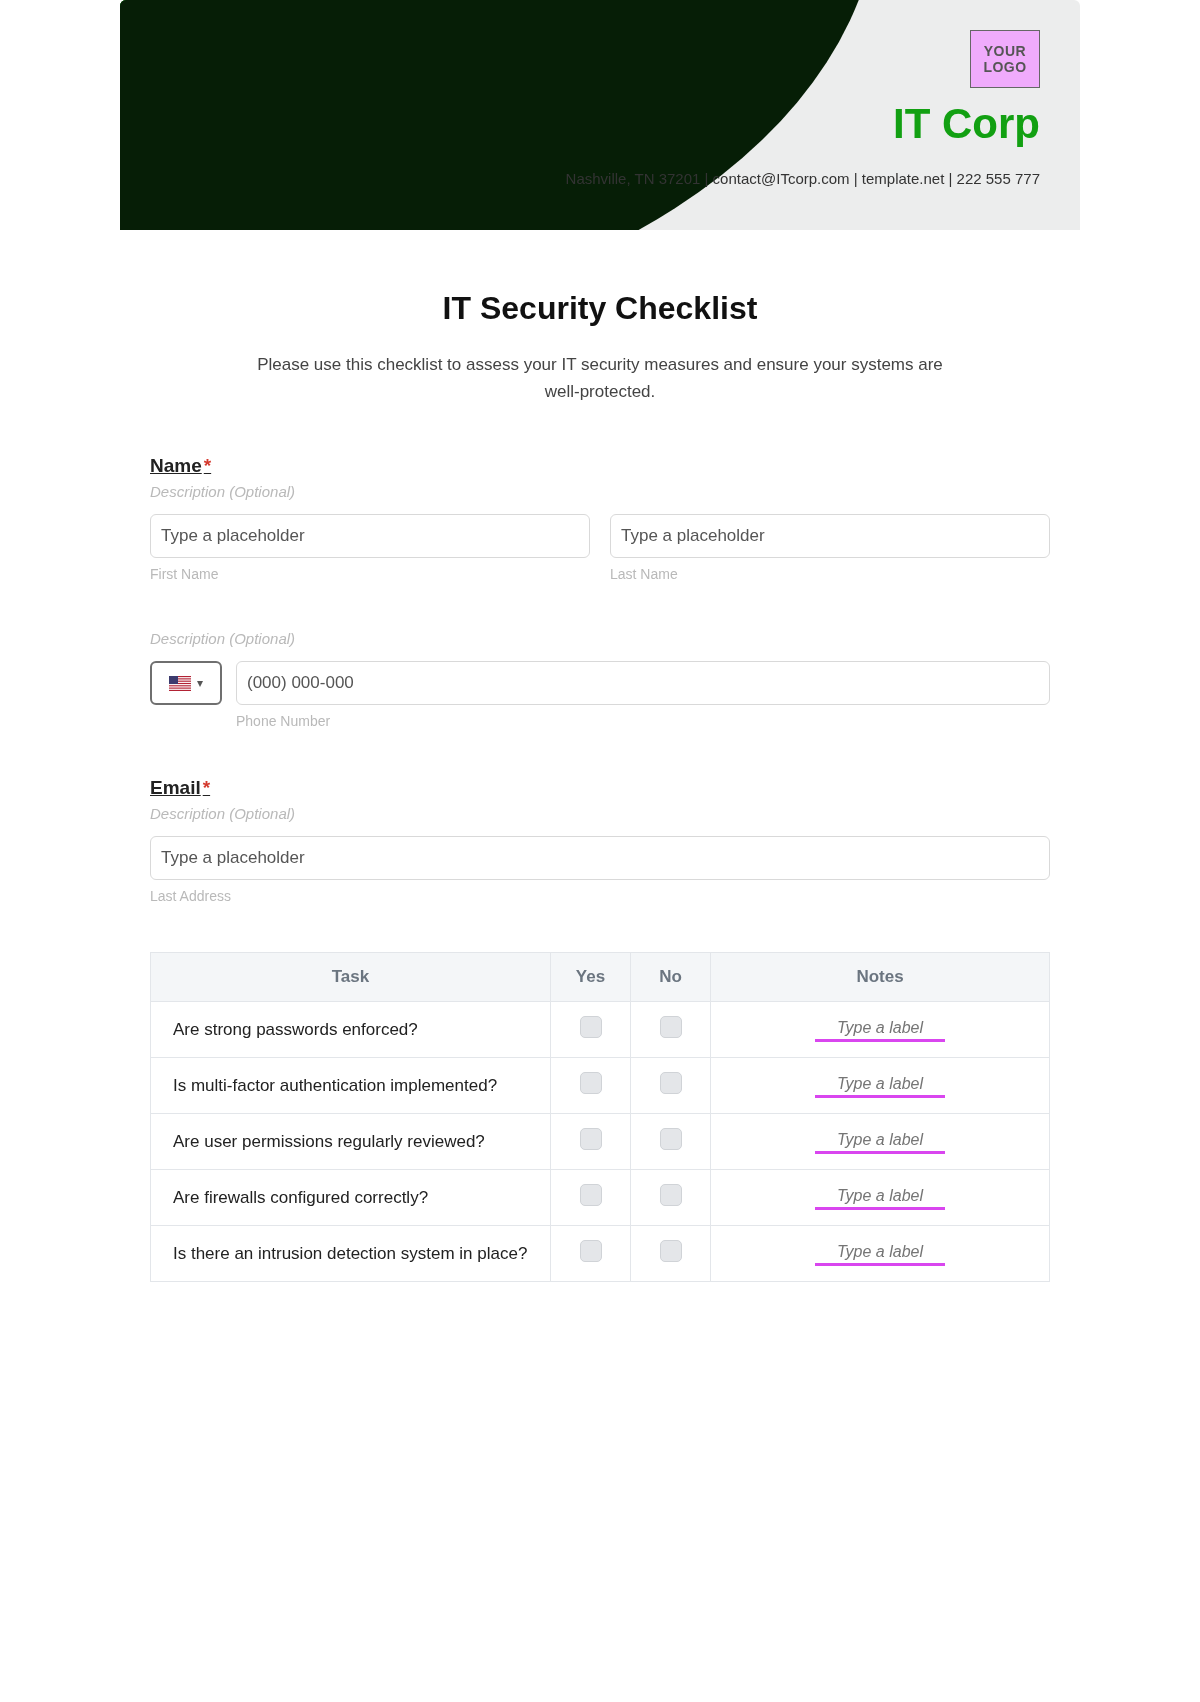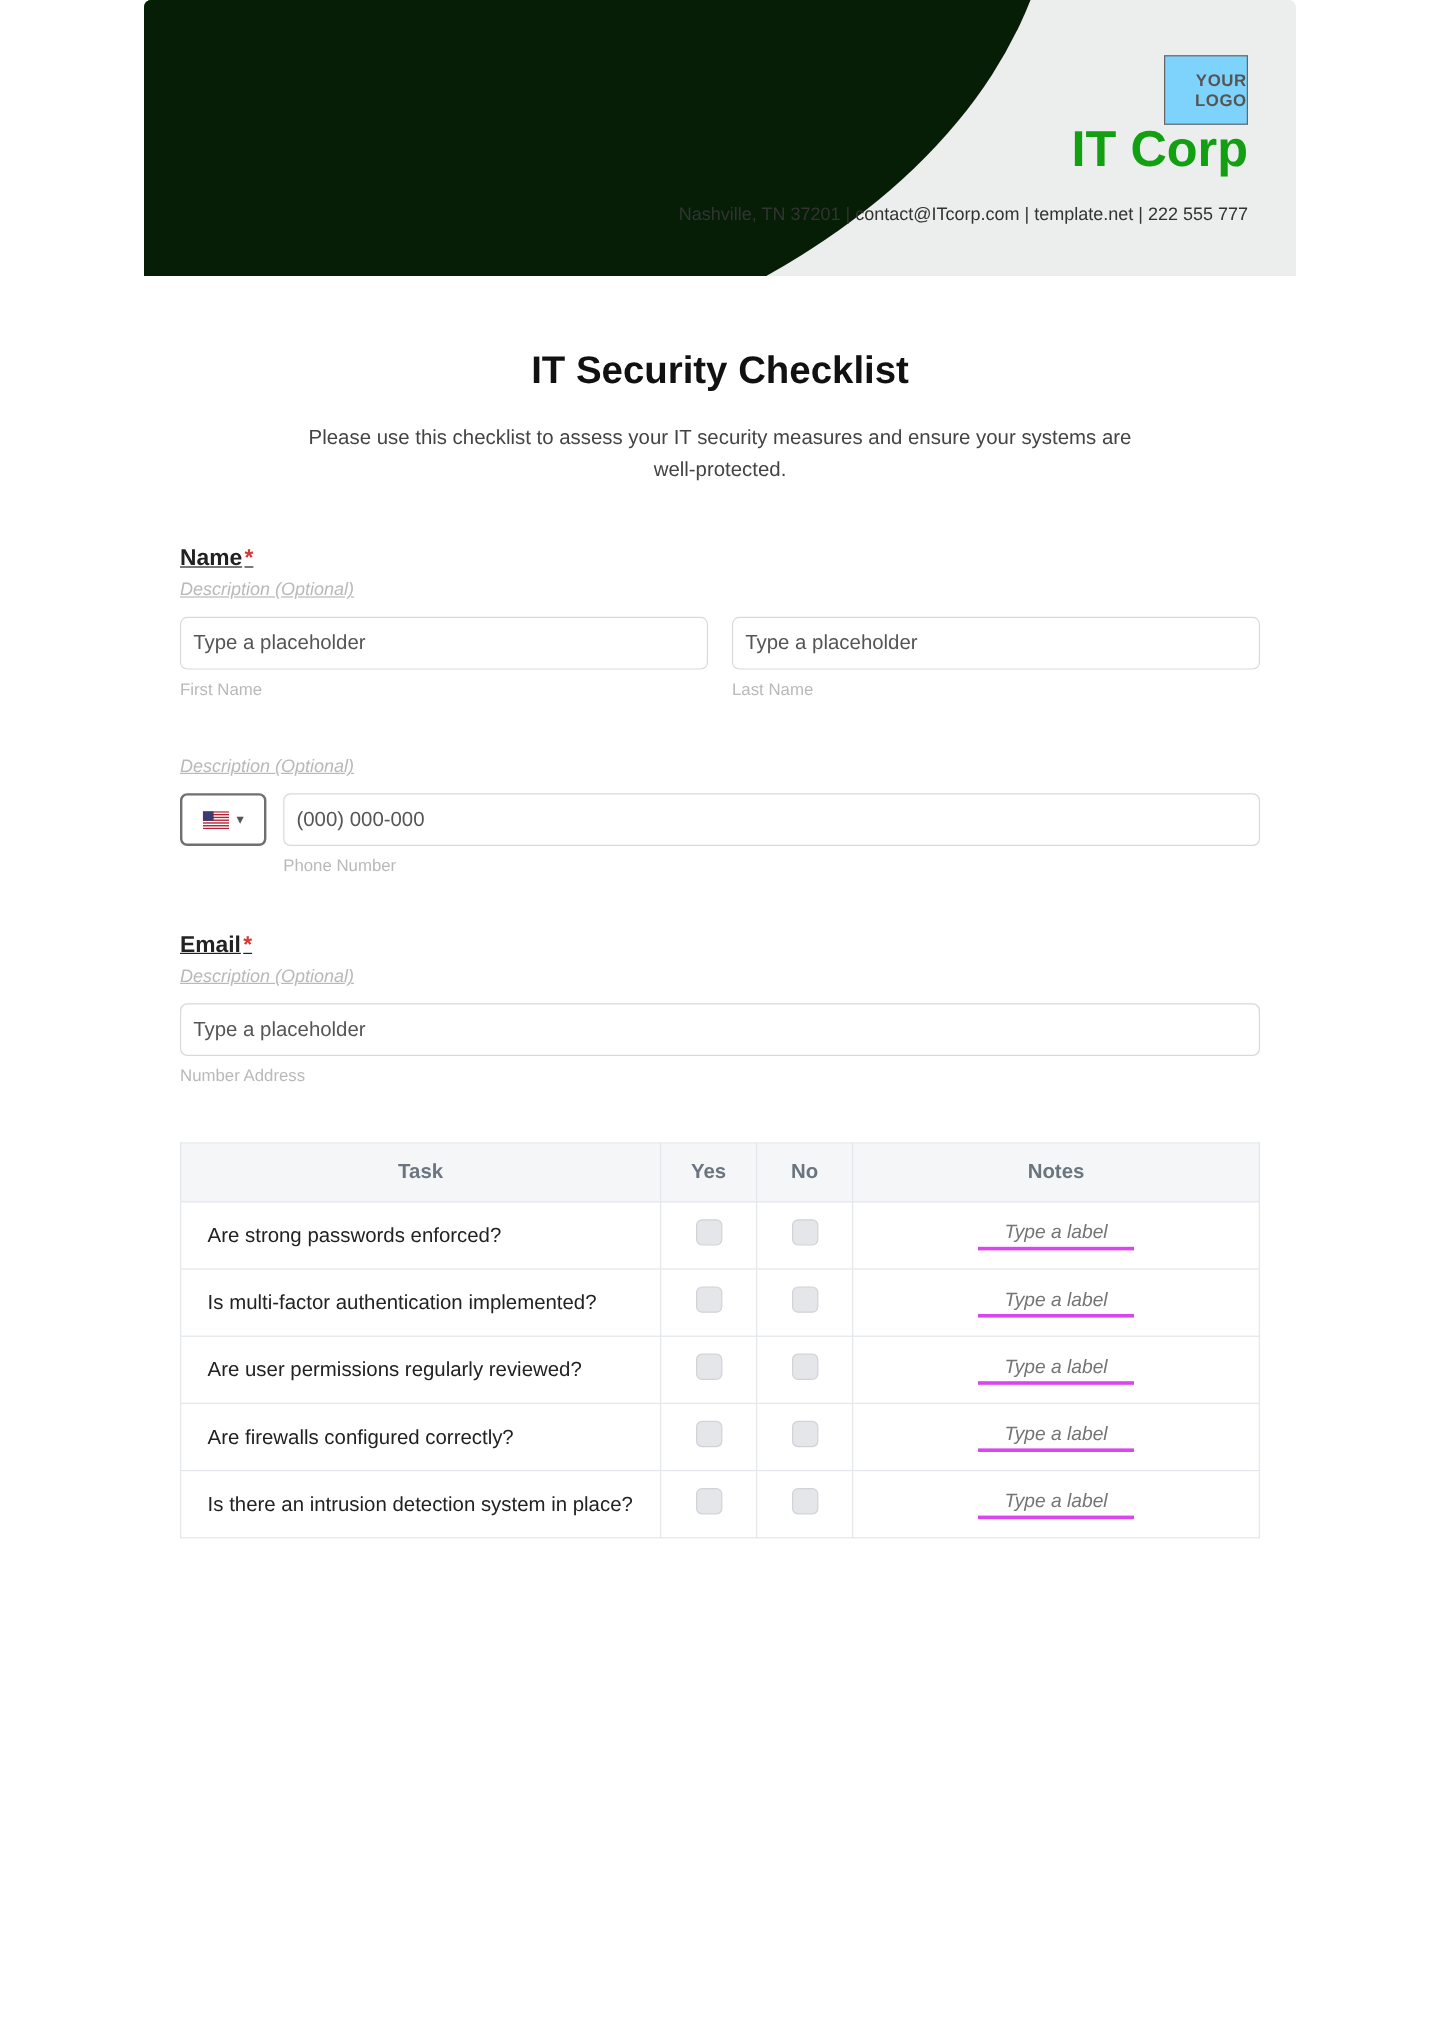--- a/index.html
+++ b/index.html
@@ -3,30 +3,30 @@
 <meta charset="utf-8">
 <style>
   *{box-sizing:border-box;margin:0;padding:0;}
   body{font-family:Arial,Helvetica,sans-serif;background:#fff;color:#222;width:1200px;}
   .page{width:960px;margin:0 auto;position:relative;}
   .header{position:relative;height:230px;overflow:hidden;border-radius:6px 6px 0 0;background:#eceded;}
   .swoosh1,.swoosh2,.swoosh3{position:absolute;}
   .swoosh1{width:1400px;height:900px;border-radius:50%;background:#0d3b0d;left:-700px;top:-620px;}
   .swoosh2{width:1400px;height:900px;border-radius:50%;background:#12a012;left:-780px;top:-590px;}
   .swoosh3{width:1400px;height:900px;border-radius:50%;background:#061e06;left:-640px;top:-560px;}
-  .logo-box{position:absolute;right:40px;top:46px;width:70px;height:58px;border:1px solid #666;background:#7dd3fc;text-align:right;font-size:14px;line-height:16px;color:#555;padding-top:12px;letter-spacing:0.5px;font-weight:600;}
+  .logo-box{position:absolute;right:40px;top:30px;width:70px;height:58px;border:1px solid #666;background:#f0abfc;text-align:center;font-size:14px;line-height:16px;color:#555;padding-top:12px;letter-spacing:0.5px;font-weight:600;}
   .brand{position:absolute;right:40px;top:100px;font-size:42px;font-weight:900;color:#12a012;}
   .contact-line{position:absolute;right:40px;top:170px;font-size:15px;color:#333;}
   .content{padding:60px 30px 30px 30px;}
   h1.title{text-align:center;font-size:32px;font-weight:700;color:#111;margin-bottom:24px;}
   .intro{text-align:center;font-size:17px;color:#444;line-height:1.6;max-width:720px;margin:0 auto 50px auto;}
   .field{margin-bottom:48px;}
   .field-label{font-size:19px;font-weight:700;color:#222;margin-bottom:6px;text-decoration:underline;}
   .req{color:#d43a2f;font-weight:700;margin-left:2px;}
-  .desc{font-size:15px;color:#b9b9b9;font-style:italic;margin-bottom:14px;text-decoration:underline;}
+  .desc{font-size:15px;color:#b9b9b9;font-style:italic;margin-bottom:14px;}
   .row2{display:flex;gap:20px;}
   .col{flex:1;}
   input.text{width:100%;height:44px;border:1px solid #d9d9d9;border-radius:6px;padding:0 10px;font-size:17px;color:#333;background:#fff;}
   input.text::placeholder{color:#555;}
   .sublabel{font-size:14px;color:#b9b9b9;margin-top:8px;}
   .phone-row{display:flex;gap:14px;align-items:flex-start;}
   .flag-select{width:72px;height:44px;border:2px solid #6f6f6f;border-radius:6px;display:flex;align-items:center;justify-content:center;gap:6px;background:#fff;cursor:pointer;}
   .flag{width:22px;height:15px;display:block;}
   .chev{font-size:12px;color:#555;}
   .phone-input-wrap{flex:1;}
@@ -101,21 +101,21 @@
         </div>
       </div>
     </div>
 
     <div class="field">
       <div class="field-label">
         <span>Email</span><span class="req">*</span>
       </div>
       <div class="desc">Description (Optional)</div>
       <input class="text" placeholder="Type a placeholder" style="">
-      <div class="sublabel">Number Address</div>
+      <div class="sublabel">Last Address</div>
     </div>
 
     <table class="checklist">
       <thead>
         <tr>
           <th>Task</th>
           <th>Yes</th>
           <th>No</th>
           <th>Notes</th>
         </tr>

